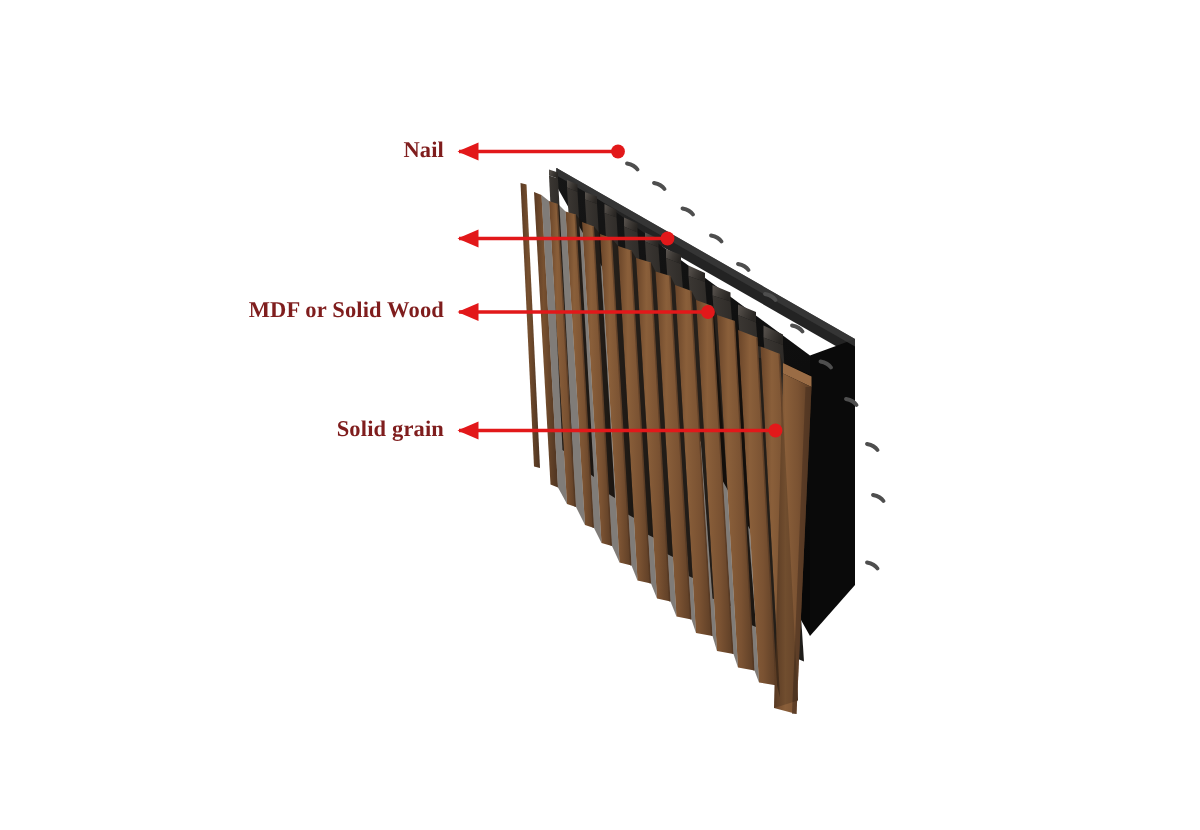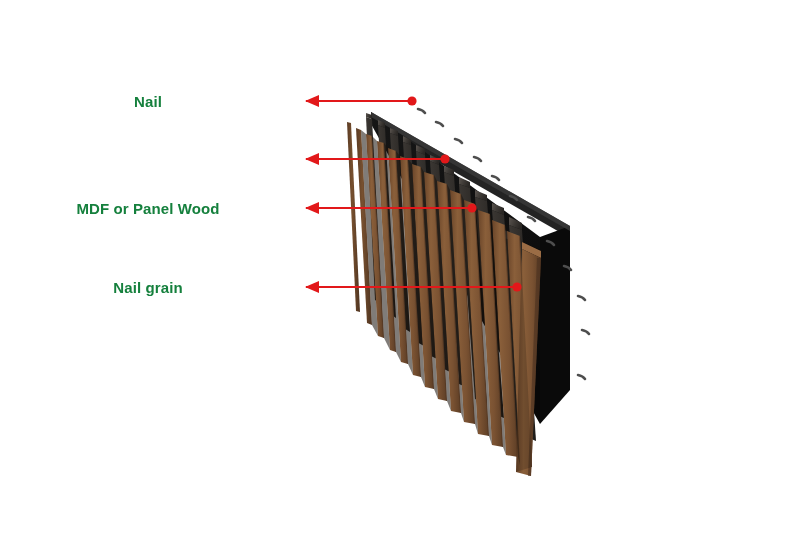--- a/index.html
+++ b/index.html
@@ -16,28 +16,28 @@
     font-family: "Liberation Sans", sans-serif;
   }
   #scene {
     position: absolute;
     inset: 0;
     width: 800px;
     height: 553px;
   }
   .callout-label {
     position: absolute;
-    font-family: Liberation Sans, sans-serif;
+    font-family: Liberation Serif, serif;
     font-weight: bold;
     font-size: 15px;
-    color: #15803d;
+    color: #7f1d1d;
     white-space: nowrap;
     letter-spacing: 0.1px;
     transform: translateY(-50%);
-    text-align: center;
+    text-align: right;
   }
 </style>
 </head>
 <body>
 
 <div id="stage">
 
   <svg id="scene" viewBox="0 0 800 553">
     <defs>
       <linearGradient id="gWoodFace" x1="0" y1="0" x2="1" y2="0">
@@ -251,17 +251,17 @@
         <line x1="306" y1="287" x2="518" y2="287" stroke="#e2181a" stroke-width="2.2"></line>
         <polygon points="305,287 319,281 319,293" fill="#e2181a"></polygon>
         <circle cx="517" cy="287" r="4.6" fill="#e2181a"></circle>
       </g>
     </g>
   </svg>
 
   <div class="callout-label" style="left:0; width:296px; top:101px;">Nail</div>
 
 
-  <div class="callout-label" style="left:0; width:296px; top:208px;">MDF or Panel Wood</div>
-
-  <div class="callout-label" style="left:0; width:296px; top:287px;">Nail grain</div>
+  <div class="callout-label" style="left:0; width:296px; top:208px;">MDF or Solid Wood</div>
+
+  <div class="callout-label" style="left:0; width:296px; top:287px;">Solid grain</div>
 
 </div>
 
 </body></html>

